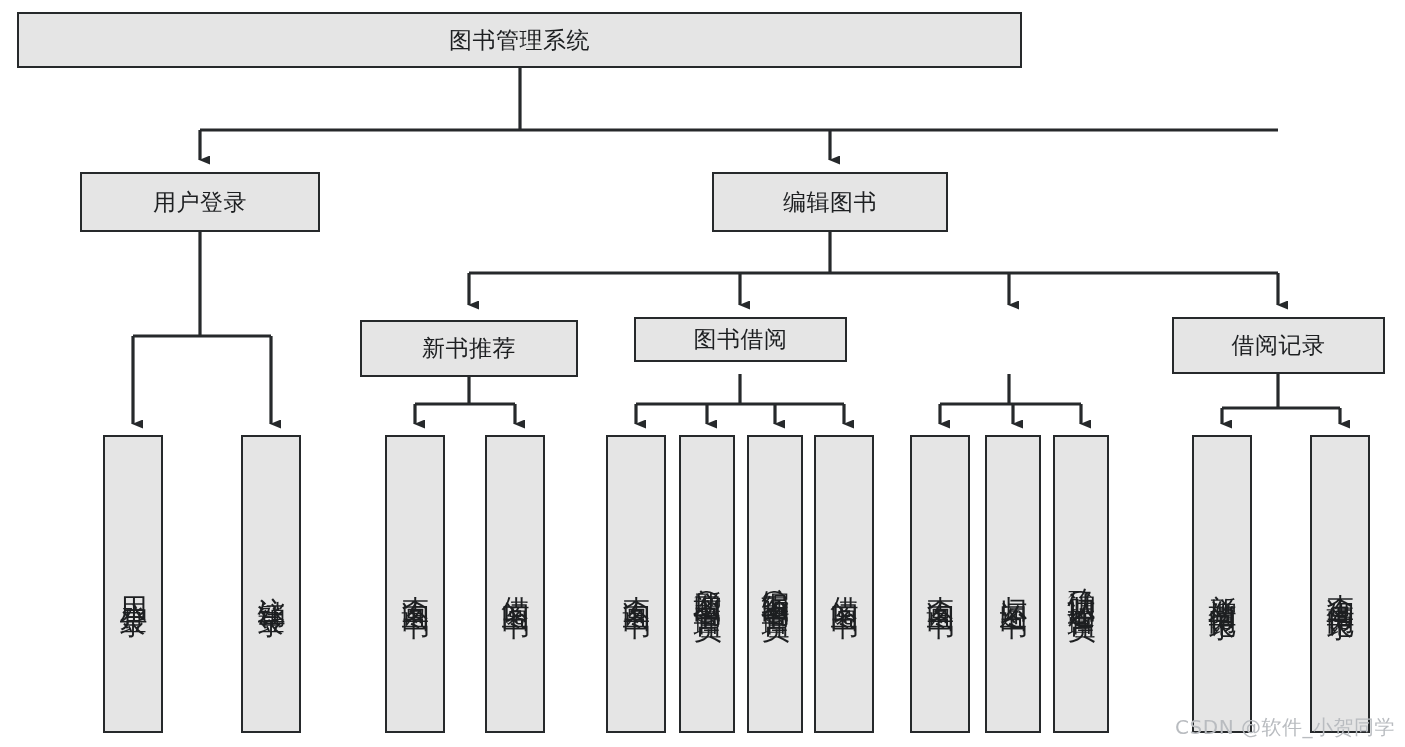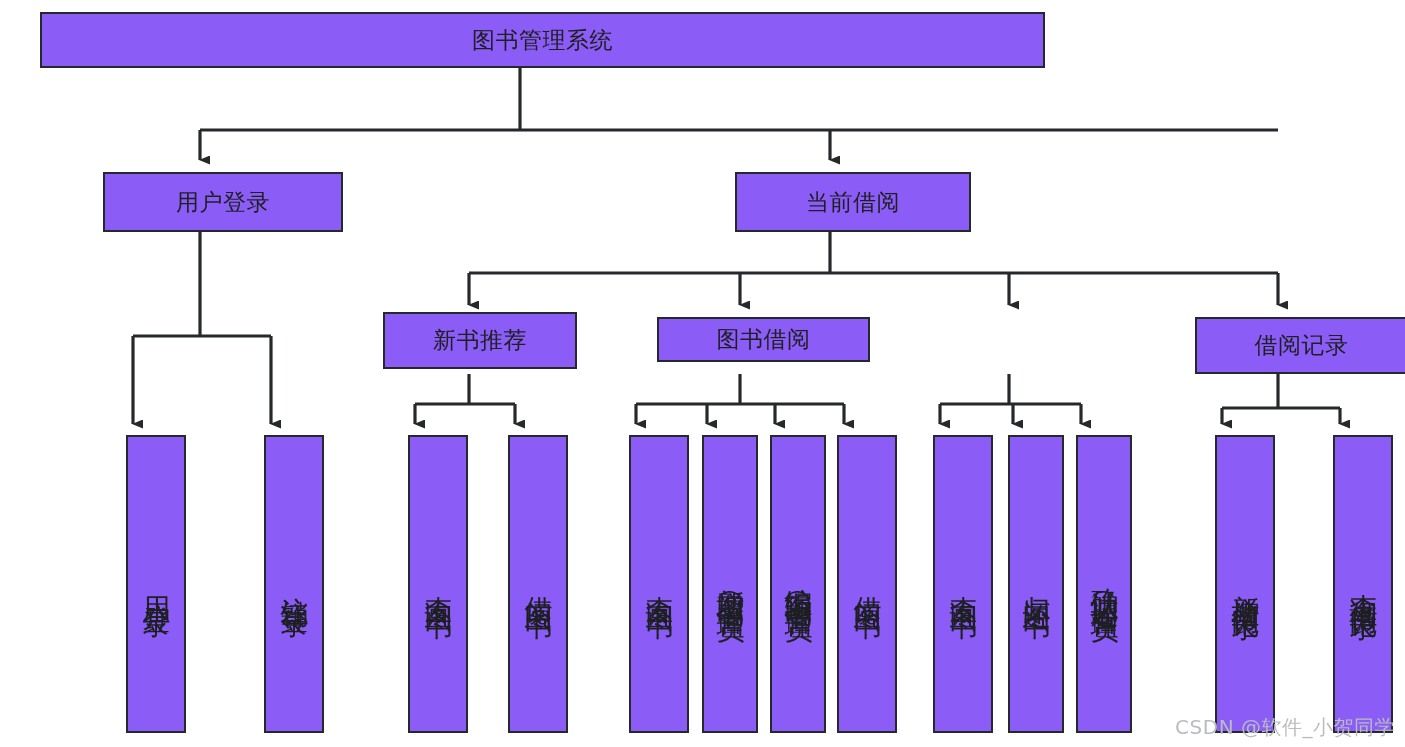--- a/index.html
+++ b/index.html
@@ -21,27 +21,26 @@
   #diagram-svg {
     position: absolute;
     left: 0;
     top: 0;
     width: 1405px;
     height: 747px;
   }
   .node {
     position: absolute;
     box-sizing: border-box;
-    background: #8b5cf6;
+    background: #e5e5e5;
     border: 2.2px solid #26292b;
     display: flex;
     align-items: center;
     justify-content: center;
     overflow: hidden;
-    margin-left: 23px;
   }
   .node-label {
     color: #1d1f21;
     line-height: 1.05;
     text-align: center;
     white-space: pre;
   }
   .node.horizontal .node-label {
     font-size: 23px;
     letter-spacing: 0.5px;
@@ -130,24 +129,24 @@
 
   <div class="node horizontal" id="node-root" style="left:17px; top:12px; width:1005px; height:56px;">
     <span class="node-label">图书管理系统</span>
   </div>
 
   <div class="node horizontal" id="node-user-login" style="left:80px; top:172px; width:240px; height:60px;">
     <span class="node-label">用户登录</span>
   </div>
 
   <div class="node horizontal" id="node-book-manage" style="left:712px; top:172px; width:236px; height:60px;">
-    <span class="node-label">当前借阅</span>
-  </div>
-
-  <div class="node horizontal" id="node-new-book-recommend" style="left:360px; top:312px; width:194px; height:57px;">
+    <span class="node-label">编辑图书</span>
+  </div>
+
+  <div class="node horizontal" id="node-new-book-recommend" style="left:360px; top:320px; width:218px; height:57px;">
     <span class="node-label">新书推荐</span>
   </div>
 
   <div class="node horizontal" id="node-book-borrow" style="left:634px; top:317px; width:213px; height:45px;">
     <span class="node-label">图书借阅</span>
   </div>
 
 
   <div class="node horizontal" id="node-borrow-record" style="left:1172px; top:317px; width:213px; height:57px;">
     <span class="node-label">借阅记录</span>

